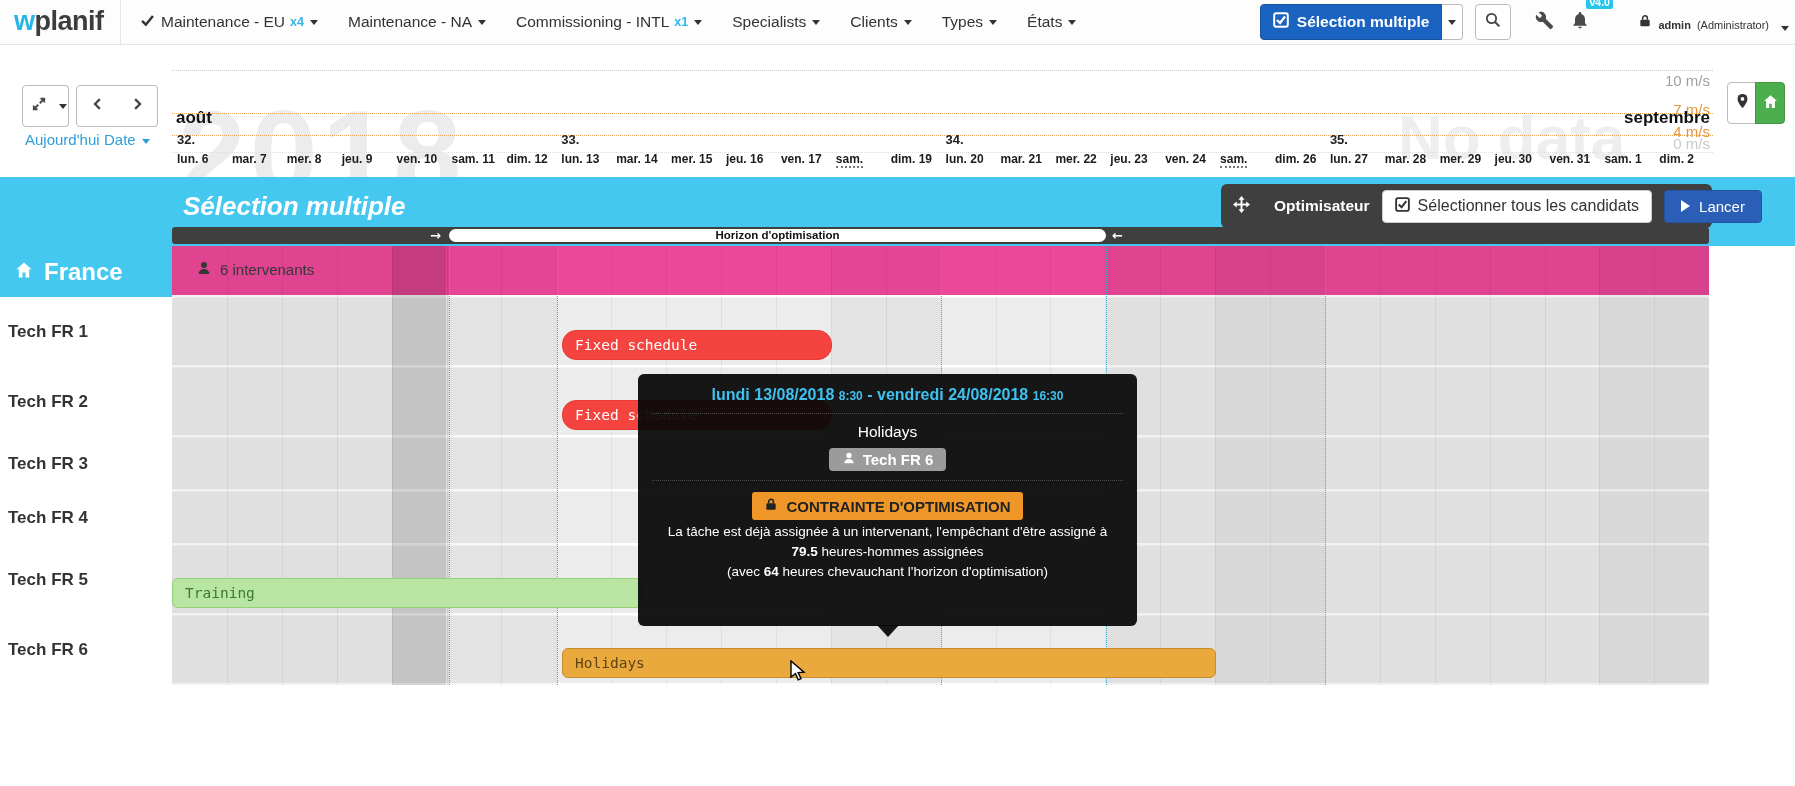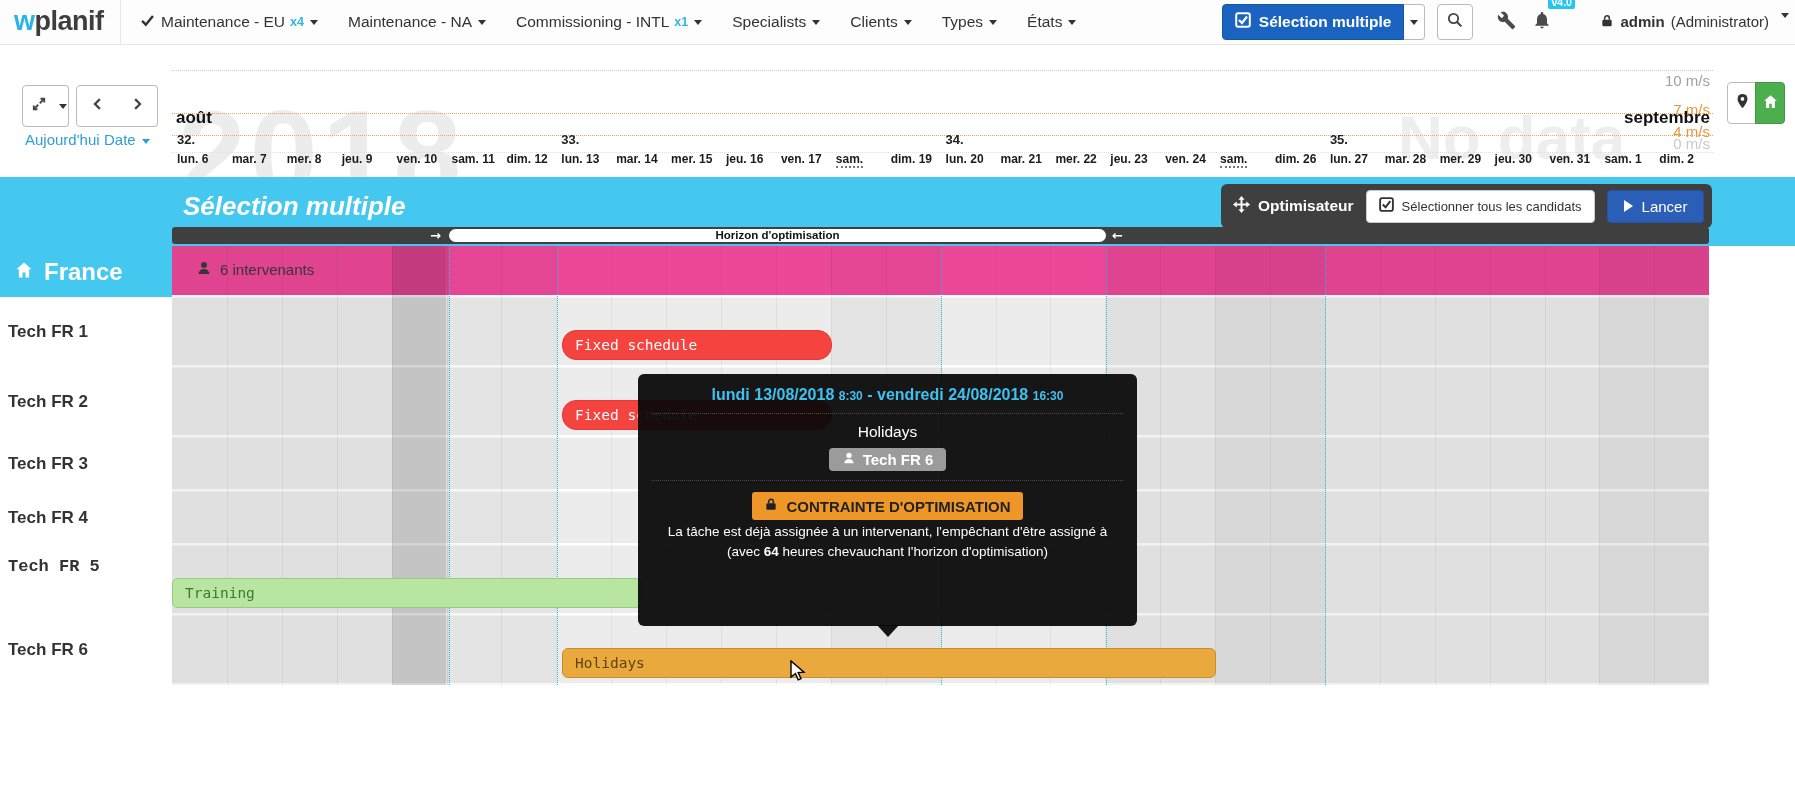--- a/index.html
+++ b/index.html
@@ -19,21 +19,21 @@
   .menu-item svg{margin-right:6px;}
   .mbadge{color:#2fb6e9;font-weight:bold;font-size:12.5px;margin-left:5px;}
   #topbar-right{position:absolute;right:6px;top:0;height:44px;display:flex;align-items:center;}
   #multisel-btn{height:34px;background:#1b63c1;border:1px solid #17549f;border-radius:4px 0 0 4px;color:#fff;font-size:15.5px;font-weight:bold;display:flex;align-items:center;padding:0 12px;gap:8px;cursor:pointer;}
   #multisel-caret{height:34px;width:20px;background:#fff;border:1px solid #bbb;border-left:none;border-radius:0 4px 4px 0;display:flex;align-items:center;justify-content:center;cursor:pointer;}
   #multisel-caret .caret{margin-left:0;}
   #search-btn{height:34px;width:34px;margin-left:12px;background:#fff;border:1px solid #bbb;border-radius:4px;display:flex;align-items:center;justify-content:center;cursor:pointer;}
   #wrench-btn{margin-left:24px;cursor:pointer;display:flex;align-items:center;}
   #bell-btn{margin-left:16px;position:relative;cursor:pointer;display:flex;align-items:center;width:46px;}
   #ver-badge{position:absolute;left:16px;top:-15px;background:#25c5ee;color:#fff;font-size:10.5px;font-weight:bold;padding:1px 3px;border-radius:2px;}
-  #user-menu{margin-left:22px;font-size:15px;color:#333;display:flex;align-items:flex-start;gap:6px;cursor:pointer;white-space:nowrap;}
+  #user-menu{margin-left:22px;font-size:11px;color:#333;display:flex;align-items:flex-end;gap:6px;cursor:pointer;white-space:nowrap;}
   
   .ctl-btn{position:absolute;background:#fff;border:1px solid #bbb;display:flex;align-items:center;justify-content:center;cursor:pointer;}
   #zoom-btn{left:22px;top:85px;width:31px;height:40px;border-radius:4px 0 0 4px;}
   #zoom-caret{left:52px;top:85px;width:16px;height:40px;border-left:none;border-radius:0 4px 4px 0;}
   #prev-btn{left:76px;top:85px;width:41px;height:40px;border-radius:4px 0 0 4px;}
   #next-btn{left:116px;top:85px;width:41px;height:40px;border-left:none;border-radius:0 4px 4px 0;}
   #today-link{position:absolute;left:25px;top:131px;color:#2f9ed9;font-size:15px;cursor:pointer;}
   #date-link{position:absolute;left:104px;top:131px;color:#2f9ed9;font-size:15px;cursor:pointer;}
   #date-link .caret{border-top-color:#2f9ed9;}
   
@@ -48,22 +48,22 @@
   .day{position:absolute;top:108px;font-size:12px;font-weight:bold;color:#1b1b1b;white-space:nowrap;}
   .day.u{border-bottom:2px dotted #777;}
   
   #pin-btn{left:1727px;top:82px;width:28px;height:40px;border-radius:4px 0 0 4px;}
   #home-btn{position:absolute;left:1755px;top:82px;width:28px;height:40px;background:#4cae4c;border:1px solid #419641;border-radius:0 4px 4px 0;display:flex;align-items:center;justify-content:center;cursor:pointer;}
   
   #banner{position:absolute;left:0;top:177px;width:1795px;height:69px;background:#45c8f0;z-index:5;}
   #banner-title{position:absolute;left:183px;top:14px;color:#fff;font-size:26px;font-style:italic;font-weight:600;}
   #banner-sub{position:absolute;left:563px;top:13px;color:#4e575b;font-size:14px;font-weight:bold;line-height:17px;}
   #opt-panel{position:absolute;left:1221px;top:7px;width:491px;height:44px;background:#3f3f3f;border-radius:6px;display:flex;align-items:center;padding:0 12px;box-sizing:border-box;gap:12px;}
-  #opt-label{color:#fff;font-size:15.5px;font-weight:bold;display:flex;align-items:center;gap:8px;white-space:nowrap;}
-  #select-all{height:33px;background:#fff;border:1px solid #ccc;border-radius:4px;font-size:13px;color:#333;display:flex;align-items:center;gap:8px;padding:0 12px;cursor:pointer;white-space:nowrap;font-family:inherit;}
+  #opt-label{color:#fff;font-size:15.5px;font-weight:bold;display:flex;align-items:center;gap:24px;white-space:nowrap;}
+  #select-all{height:33px;background:#fff;border:1px solid #ccc;border-radius:4px;font-size:16px;color:#333;display:flex;align-items:center;gap:8px;padding:0 12px;cursor:pointer;white-space:nowrap;font-family:inherit;}
   #launch{height:33px;background:#2b5fb7;border:1px solid #2553a2;border-radius:4px;font-size:15px;color:#fff;display:flex;align-items:center;gap:9px;padding:0 16px;cursor:pointer;font-family:inherit;}
   .play{display:inline-block;width:0;height:0;border-top:6px solid transparent;border-bottom:6px solid transparent;border-left:9px solid #fff;}
   
   #hbar{position:absolute;left:172px;top:227px;width:1537px;height:17px;background:#3f3f3f;border-radius:3px;z-index:6;}
   #hpill{position:absolute;left:277px;top:2px;width:657px;height:13px;background:#fff;border-radius:7px;text-align:center;font-size:11.5px;font-weight:bold;color:#111;line-height:13px;cursor:pointer;}
   .harrow{position:absolute;top:0px;color:#fff;font-size:13px;font-weight:bold;font-family:"DejaVu Sans",sans-serif;cursor:pointer;line-height:17px;}
   #harrow-l{left:258px;}
   #harrow-r{left:940px;}
   
   #grid{position:absolute;left:0;top:246px;width:1795px;height:439px;z-index:2;}
@@ -375,21 +375,21 @@
       <div id="france-block">
         <span><svg width="20" height="20" viewBox="0 0 24 24">
               <path d="M12 3l9 8.2h-2.8V21h-4.4v-6h-3.6v6H5.8v-9.8H3z" fill="#fff"></path>
             </svg></span>
         <span>France</span>
       </div>
     <div class="row-label" style="left: 0px; top: 51px; width: 172px; height: 70px;">Tech FR 1</div>
         <div class="row-label" style="left: 0px; top: 121px; width: 172px; height: 70px;">Tech FR 2</div>
         <div class="row-label" style="left: 0px; top: 191px; width: 172px; height: 54px;">Tech FR 3</div>
         <div class="row-label" style="left: 0px; top: 245px; width: 172px; height: 54px;">Tech FR 4</div>
-        <div class="row-label" style="left: 0px; top: 285px; width: 138px; height: 70px; font-family: Liberation Mono, monospace;">Tech FR 5</div>
+        <div class="row-label" style="left: 0px; top: 299px; width: 138px; height: 70px;">Tech FR 5</div>
         <div class="row-label" style="left: 0px; top: 369px; width: 172px; height: 70px;">Tech FR 6</div>
       </div>
     <div id="tasks-layer">
         <div class="task fixed" style="left: 562px; top: 84px; width: 270px; height: 30px;">Fixed schedule</div>
         <div class="task fixed" style="left: 562px; top: 154px; width: 270px; height: 30px;">Fixed schedule</div>
         <div class="task training" style="left: 172px; top: 332px; width: 470px; height: 30px;">Training</div>
         <div class="task holiday" style="left: 562px; top: 402px; width: 654px; height: 30px;">Holidays</div>
       </div>
   </div>
 
@@ -412,20 +412,21 @@
     </div>
     <div class="tt-sep"></div>
     <div id="tt-constraint">
       <span><svg width="14" height="15" viewBox="0 0 24 24">
             <rect x="4" y="10" width="16" height="11" rx="2" fill="#222"></rect>
             <path d="M8 10V7a4 4 0 018 0v3" fill="none" stroke="#222" stroke-width="2.6"></path>
           </svg></span>
       <span>CONTRAINTE D'OPTIMISATION</span>
     </div>
     <div class="tt-body">La tâche est déjà assignée à un intervenant, l'empêchant d'être assigné à</div>
+    <div class="tt-body"><b>79.5</b><span> heures-hommes assignées</span></div>
     <div class="tt-body"><span>(avec </span><b>64</b><span> heures chevauchant l'horizon d'optimisation)</span></div>
   </div>
   <div id="tt-arrow"></div>
 
   <svg id="cursor" width="20" height="24" viewBox="0 0 20 24">
     <path d="M3 1 L3 17 L7.5 13.5 L10.2 19.8 L13 18.6 L10.2 12.6 L16 12.2 Z" fill="#fff" stroke="#000" stroke-width="1.4"></path>
   </svg>
 
 </div>
 

